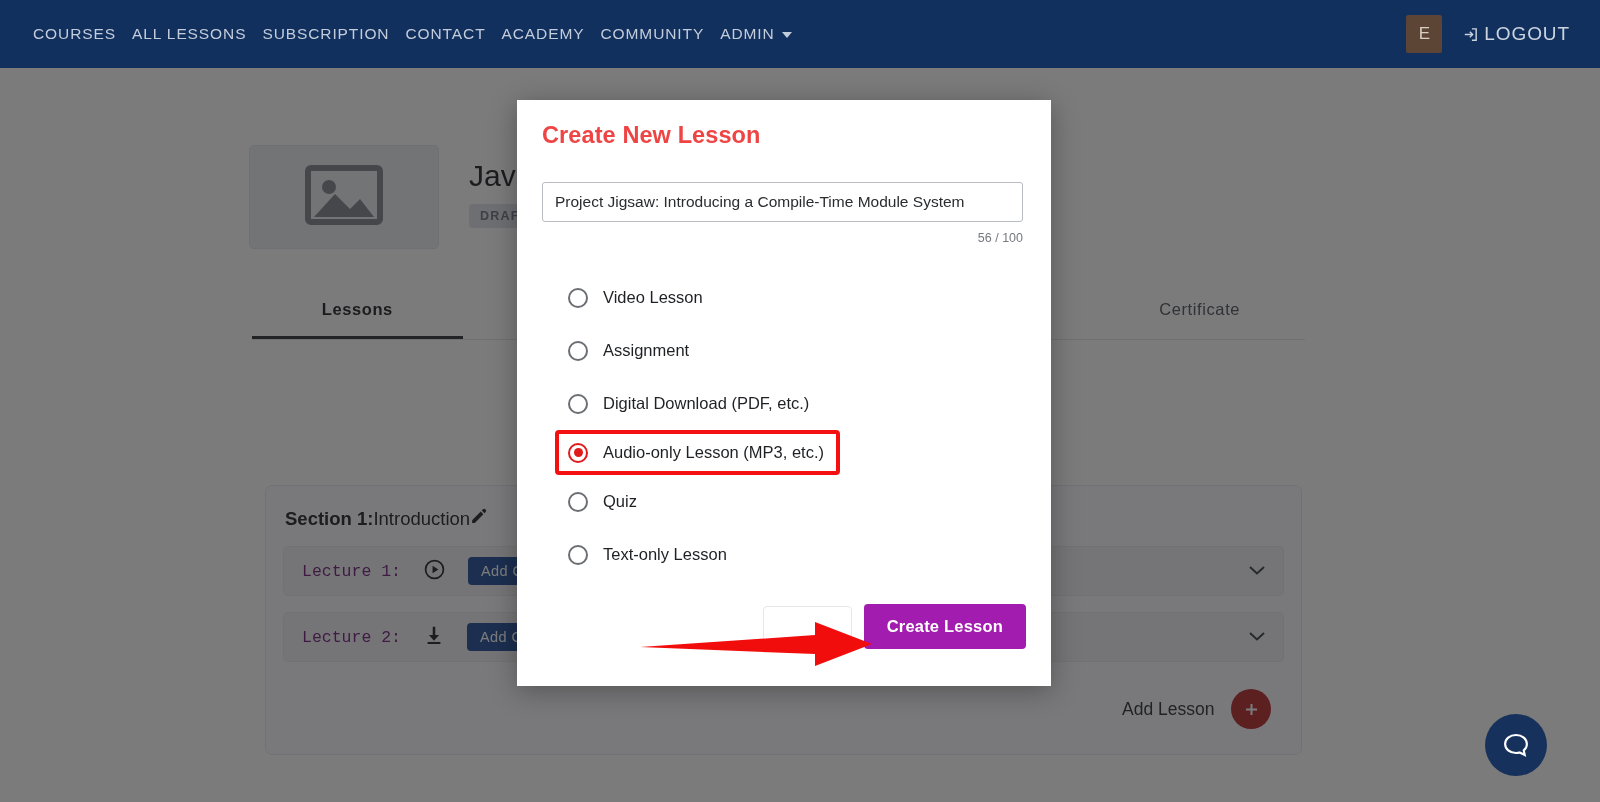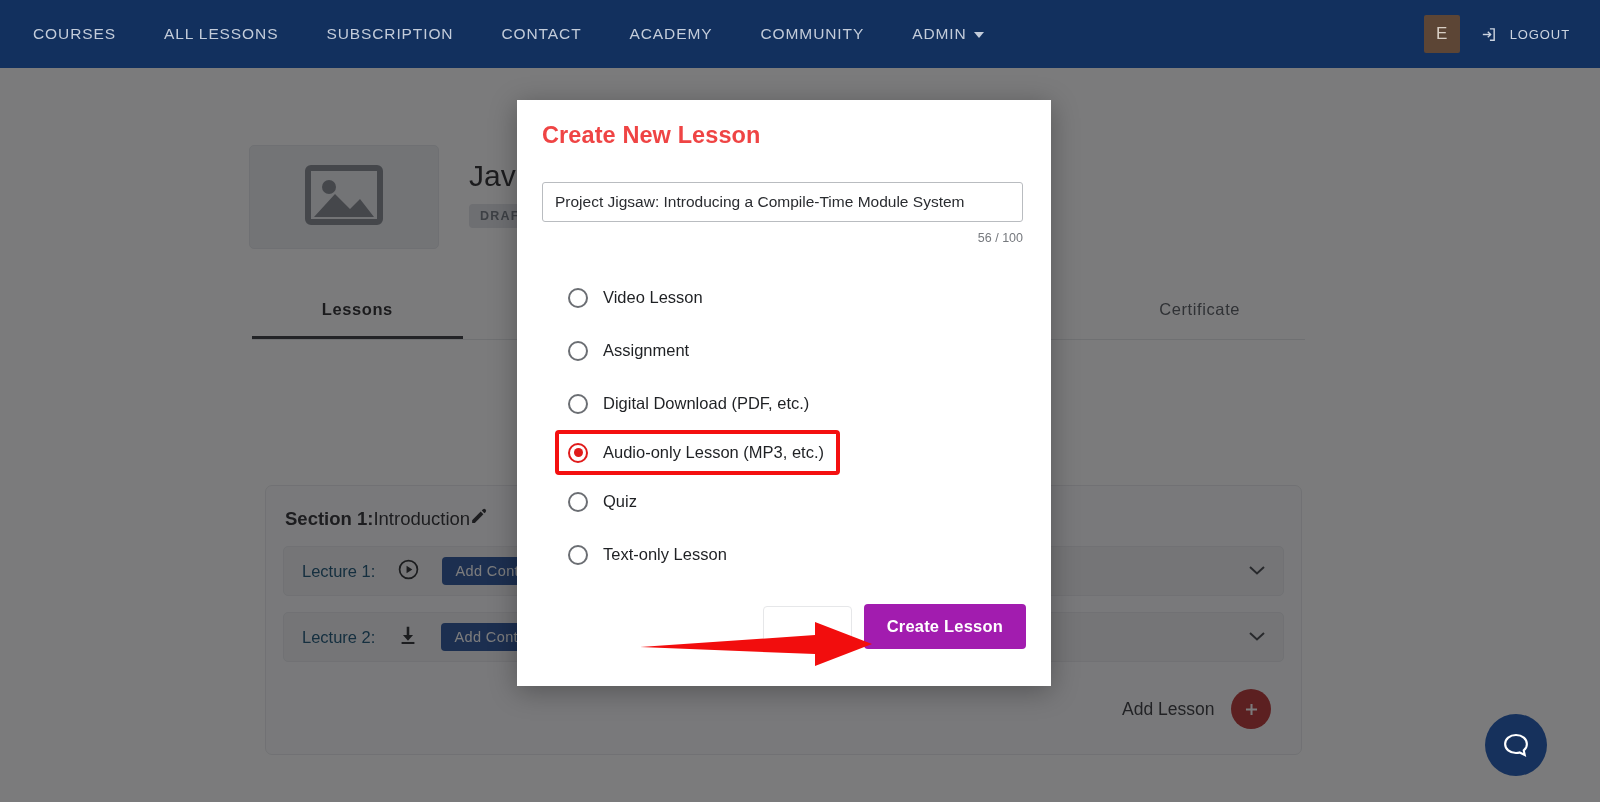--- a/index.html
+++ b/index.html
@@ -26,21 +26,21 @@
     width: 1600px;
     height: 68px;
     background: #12305e;
     display: flex;
     align-items: center;
     z-index: 5;
   }
   .nav-left {
     display: flex;
     align-items: center;
-    gap: 48px;
+    gap: 16px;
     padding-left: 33px;
   }
   .nav-link {
     color: #c3ccda;
     font-size: 15.5px;
     letter-spacing: 0.9px;
     font-weight: 400;
     text-transform: uppercase;
     white-space: nowrap;
     cursor: pointer;
@@ -72,23 +72,23 @@
     align-items: center;
     justify-content: center;
     color: #d8cec4;
     font-size: 17px;
     border-radius: 2px;
     cursor: pointer;
   }
   .logout {
     display: flex;
     align-items: center;
-    gap: 13px;
+    gap: 5px;
     color: #ccd4e0;
-    font-size: 13px;
+    font-size: 19px;
     letter-spacing: 0.9px;
     text-transform: uppercase;
     cursor: pointer;
   }
   .logout svg { display:block; }
 
   
   .page {
     position: absolute;
     top: 68px; left: 0;
@@ -196,21 +196,22 @@
     background: #f0f1f3;
     border: 1px solid #e6e8eb;
     border-radius: 5px;
     display: flex;
     align-items: center;
     padding: 0 17px 0 18px;
     gap: 22px;
   }
   .lecture-label {
     font-size: 16.5px;
-    color: #0c4a6e;
+    color: #701a75;
+    font-family: Liberation Mono, monospace;
   }
   .btn-add-content {
     background: #1d4b96;
     color: #ffffff;
     font-size: 14.5px;
     padding: 6px 13px;
     border-radius: 4px;
     letter-spacing: 0.4px;
     cursor: pointer;
   }

